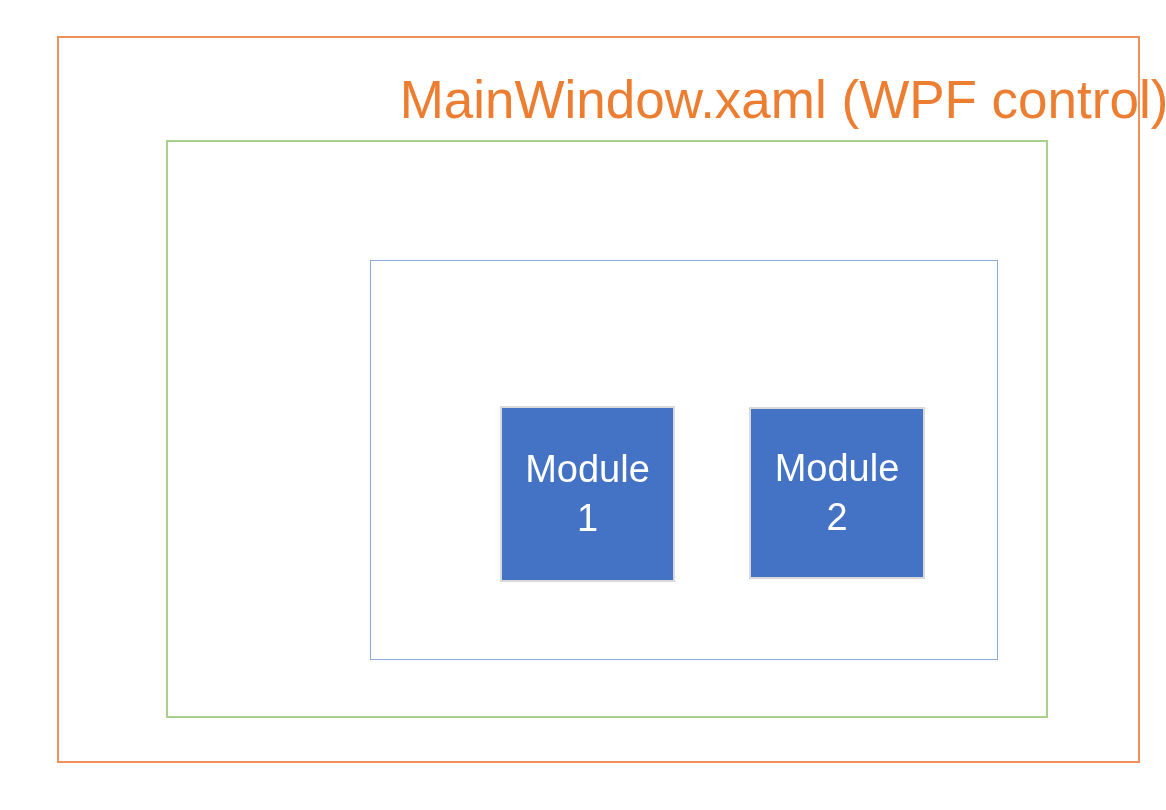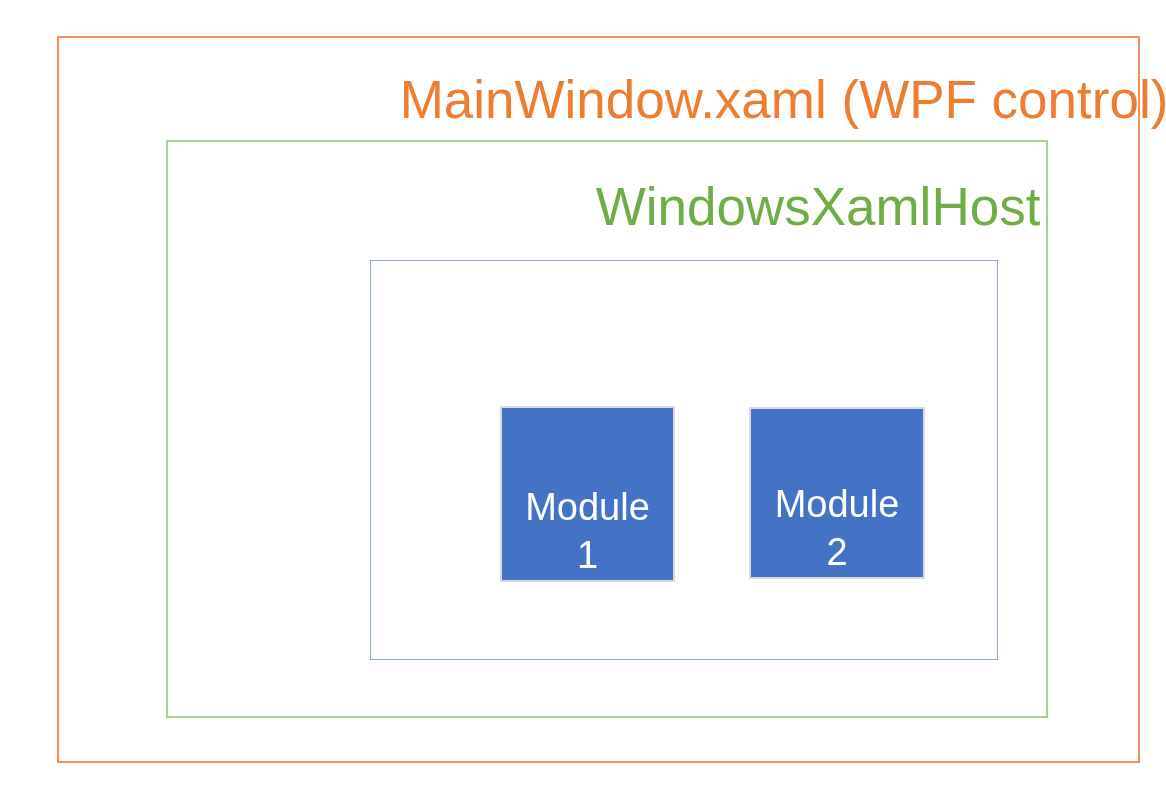--- a/index.html
+++ b/index.html
@@ -66,21 +66,21 @@
   }
   .module {
     position: absolute;
     box-sizing: border-box;
     background: #4472C4;
     border: 2px solid #D9D9D9;
     color: #FFFFFF;
     display: flex;
     flex-direction: column;
     align-items: center;
-    justify-content: flex-end;
+    justify-content: center;
     text-align: center;
     font-size: 38px;
     line-height: 1.28;
   }
   .module-1 {
     left: 500px;
     top: 406px;
     width: 175px;
     height: 176px;
   }
@@ -93,21 +93,20 @@
 </style>
 </head>
 <body>
 
 <div class="canvas">
 
   <div class="frame outer"></div>
   <div class="box-label label-outer">MainWindow.xaml (WPF control)</div>
 
   <div class="frame host"></div>
-  <div class="box-label label-host">WindowsXamlHost</div>
 
   <div class="frame shell"></div>
 
   <div class="module module-1">
     <span>Module</span>
     <span>1</span>
   </div>
 
   <div class="module module-2">
     <span>Module</span>

